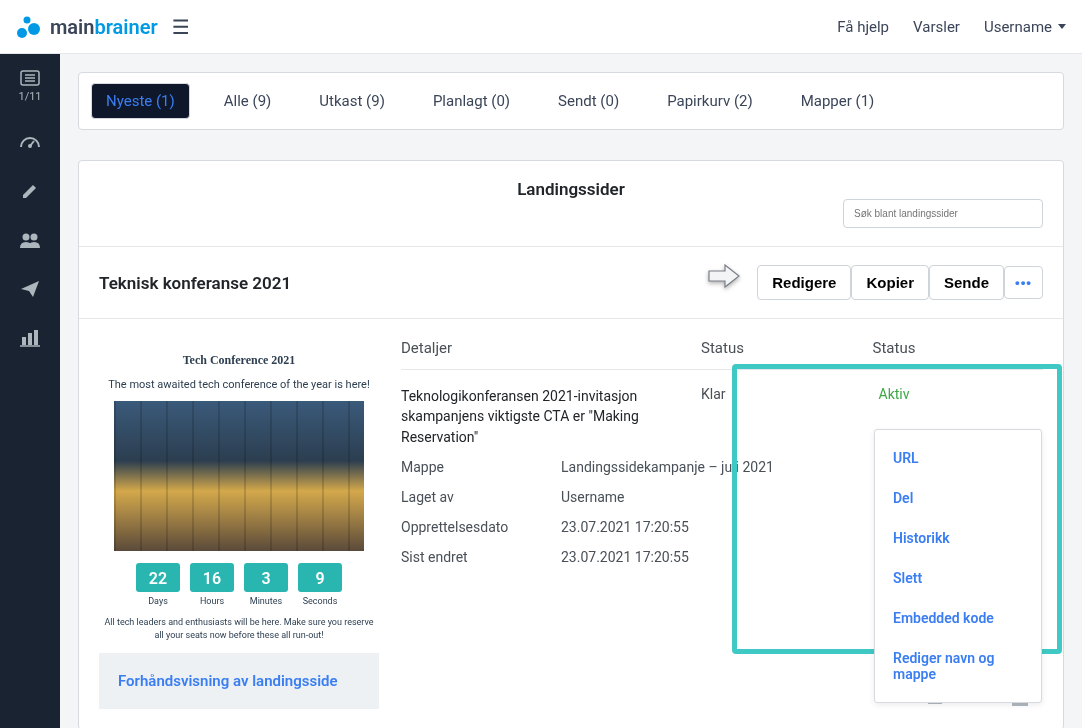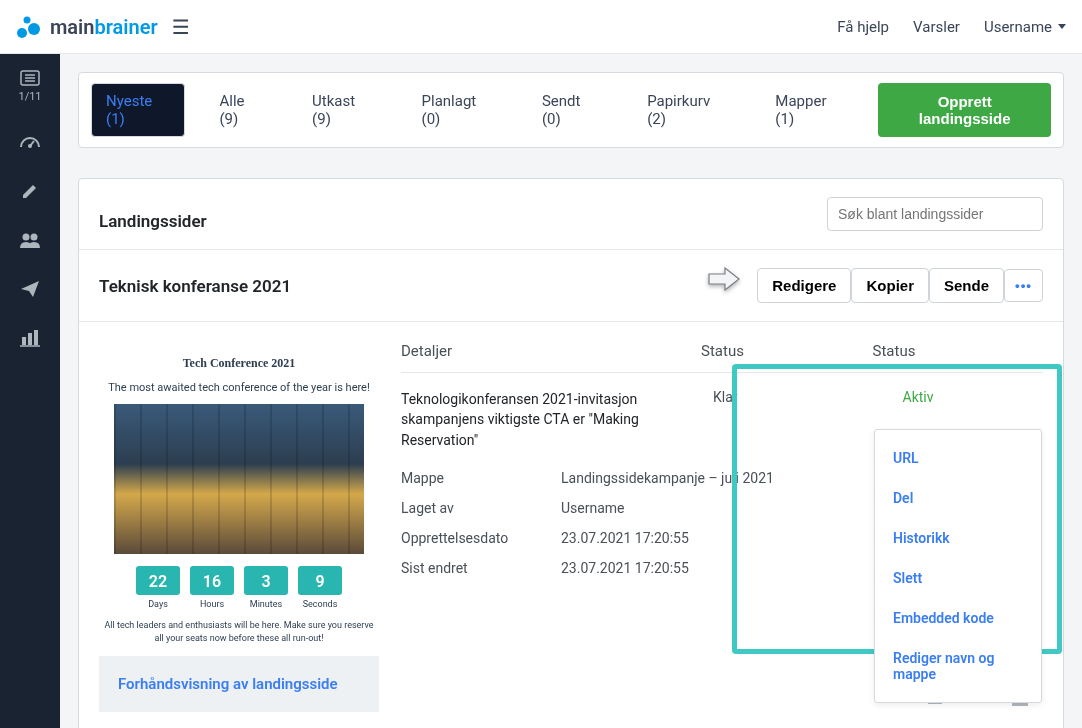--- a/index.html
+++ b/index.html
@@ -27,23 +27,23 @@
 .main { position: absolute; left: 60px; top: 54px; right: 0; bottom: 0; background: #f3f5f7; padding: 18px; overflow: hidden; }
 
 
 .tabs-bar { background: #fff; border: 1px solid #d6dadf; border-radius: 4px; padding: 10px 12px; display: flex; align-items: center; gap: 20px; }
 .tab { padding: 8px 14px; font-size: 15px; color: #3b4558; cursor: pointer; border-radius: 4px; }
 .tab.active { color: #3a7ef2; border: 1px solid #d6dadf; background: #0f172a; }
 .btn-primary { margin-left: auto; background: #3ea845; color: #fff; border: none; padding: 10px 16px; border-radius: 4px; font-size: 15px; font-weight: 600; cursor: pointer; }
 
 
 .content-card { margin-top: 30px; background: #fff; border: 1px solid #d6dadf; border-radius: 4px; }
-.card-header { padding: 18px 20px; display: flex; align-items: flex-end; border-bottom: 1px solid #e5e7eb; }
+.card-header { padding: 18px 20px; display: flex; align-items: center; border-bottom: 1px solid #e5e7eb; flex-direction: column; }
 .card-title { font-size: 17px; font-weight: 600; color: #212529; }
-.search-box { margin-left: auto; width: 216px; padding: 8px 10px; border: 1px solid #ced4da; border-radius: 4px; font-size: 14px; color: #0f766e; }
+.search-box { margin-left: auto; width: 200px; padding: 8px 10px; border: 1px solid #ced4da; border-radius: 4px; font-size: 10px; color: #0f766e; }
 
 
 .row-header { padding: 18px 20px; display: flex; align-items: center; border-bottom: 1px solid #e5e7eb; position: relative; }
 .row-title { font-size: 17px; font-weight: 600; }
 .row-actions { margin-left: auto; display: flex; align-items: center; }
 .action-btn { padding: 8px 14px; border: 1px solid #ced4da; background: #fff; border-radius: 4px; font-size: 15px; font-weight: 600; cursor: pointer; }
 .more-btn { padding: 8px 10px; border: 1px solid #ced4da; background: #fff; border-radius: 4px; cursor: pointer; color: #3a7ef2; font-weight: bold; letter-spacing: 1px; }
 .arrow-callout { position: absolute; right: 322px; top: 16px; filter: drop-shadow(0 2px 2px rgba(0,0,0,0.3)); }
 
 
@@ -68,21 +68,21 @@
 .preview-small { font-size: 9px; color: #2c3e50; margin-top: 10px; line-height: 1.4; text-align: center; }
 .preview-link-bar { background: #eef1f4; padding: 19px; margin-top: 12px; }
 .preview-link { color: #3a7ef2; font-weight: 600; font-size: 15px; }
 
 .info-col { flex: 1; }
 .info-header { display: flex; border-bottom: 1px solid #e5e7eb; padding-bottom: 12px; margin-bottom: 16px; }
 .info-h { color: #495057; font-size: 15px; }
 .info-h.det { flex: 0 0 300px; }
 .info-h.st1 { flex: 0 0 108px; }
 .info-h.st2 { flex: 0 0 170px; }
-.info-desc-row { display: flex; margin-bottom: 20px; gap: 12px; }
+.info-desc-row { display: flex; margin-bottom: 12px; }
 .info-desc { flex: 0 0 300px; color: #212529; font-size: 14px; line-height: 1.45; padding-right: 20px; }
 .status-v { flex: 0 0 108px; font-size: 14px; color: #495057; }
 .status-active { flex: 0 0 170px; font-size: 14px; color: #3ea845; text-align: center; }
 .info-kv { display: flex; margin-bottom: 14px; font-size: 14px; color: #495057; }
 .info-k { flex: 0 0 160px; }
 .info-v { flex: 1; }
 
 
 .qr { position: absolute; right: 54px; bottom: 14px; width: 100px; height: 48px; }
 .qr div { position: absolute; background: #b0b7bf; }
@@ -160,21 +160,20 @@
 <div class="main">
 
   <div class="tabs-bar">
     <span class="tab active">Nyeste (1)</span>
     <span class="tab">Alle (9)</span>
     <span class="tab">Utkast (9)</span>
     <span class="tab">Planlagt (0)</span>
     <span class="tab">Sendt (0)</span>
     <span class="tab">Papirkurv (2)</span>
     <span class="tab">Mapper (1)</span>
-    <button class="btn-primary">Opprett landingsside</button>
   </div>
 
   <div class="content-card">
     <div class="card-header">
       <span class="card-title">Landingssider</span>
       <input class="search-box" placeholder="Søk blant landingssider" style="">
     </div>
 
     <div class="row-header">
       <span class="row-title">Teknisk konferanse 2021</span>

